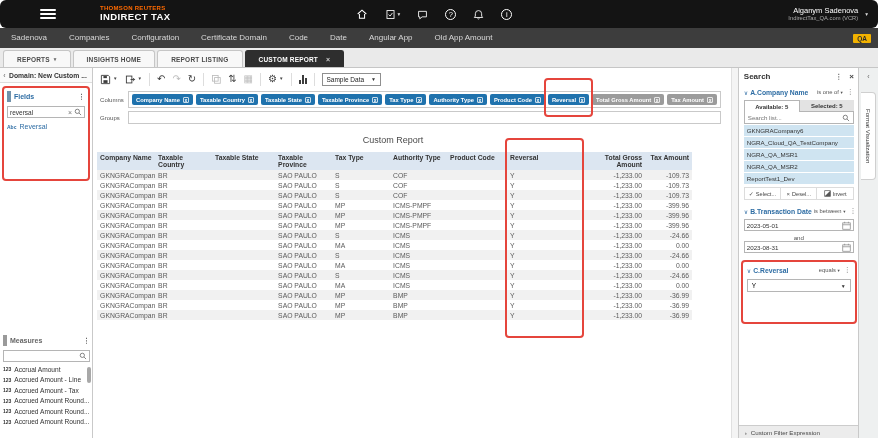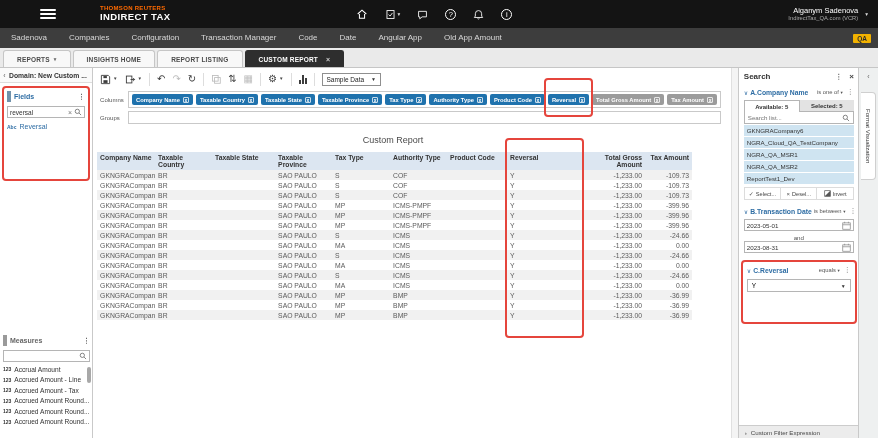--- a/index.html
+++ b/index.html
@@ -1,21 +1,21 @@
 <!DOCTYPE html>
 <html><head>
 <meta charset="utf-8">
 <style>
   * { box-sizing: border-box; margin:0; padding:0; }
   html,body { background:#fff; }
   #page { position:relative; width:878px; height:438px; overflow:hidden;
           font-family:"Liberation Sans", sans-serif; background:#fff; }
 
   
-  .topbar { height:28px; background:#141414; display:flex; align-items:center; color:#fff; }
+  .topbar { height:28px; background:#141414; display:flex; align-items:center; color:#fff;border-radius:6px; }
   .hamburger { width:16px; height:10px; margin-left:40px; display:flex; flex-direction:column; justify-content:space-between; cursor:pointer;}
   .hamburger span { display:block; height:2px; background:#fff; border-radius:1px; }
   .brand { margin-left:44px; line-height:1.15; }
   .brand .l1 { color:#ff6a00; font-size:6px; font-weight:bold; letter-spacing:.3px; }
   .brand .l2 { color:#fff; font-size:9.5px; font-weight:bold; letter-spacing:.4px; }
   .topicons { display:flex; align-items:center; gap:17px; margin-left:185px; }
   .ticon { display:flex; align-items:center; color:#fff; cursor:pointer; }
   .circle-icon { width:11px; height:11px; border:1px solid #fff; border-radius:50%; font-size:7.5px; display:flex; align-items:center; justify-content:center; color:#fff; }
   .tiny-caret { font-size:5.5px; color:#ddd; margin-left:2px; }
   .userblock { margin-left:auto; margin-right:10px; display:flex; align-items:center; gap:5px; cursor:pointer;}
@@ -183,21 +183,21 @@
         <div class="userorg">IndirectTax_QA.com (VCR)</div>
       </div>
       <span class="tiny-caret">▾</span>
     </div>
   </div>
 
   <div class="navbar" id="navbar">
     <div class="nav-item">Sadenova</div>
       <div class="nav-item">Companies</div>
       <div class="nav-item">Configuration</div>
-      <div class="nav-item">Transaction Manager</div>
+      <div class="nav-item">Certificate Domain</div>
       <div class="nav-item">Code</div>
       <div class="nav-item">Date</div>
       <div class="nav-item">Angular App</div>
       <div class="nav-item">Old App Amount</div>
       <span class="qa-badge">QA</span>
   </div>
 
   <div class="tabrow" id="tabrow">
       <div class="tab">
         <span>REPORTS</span>

